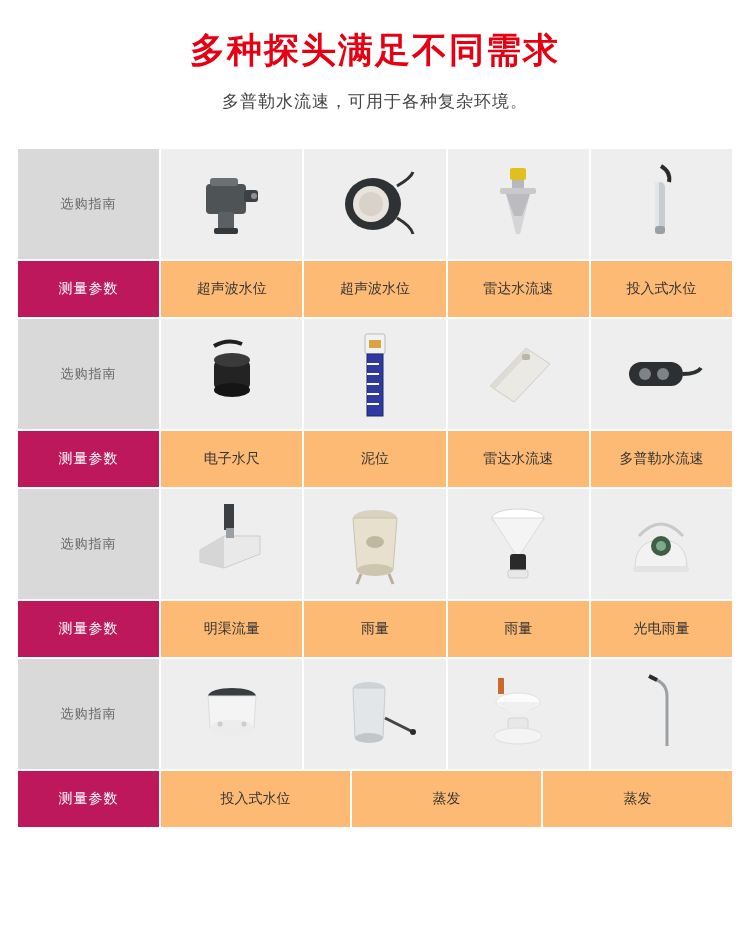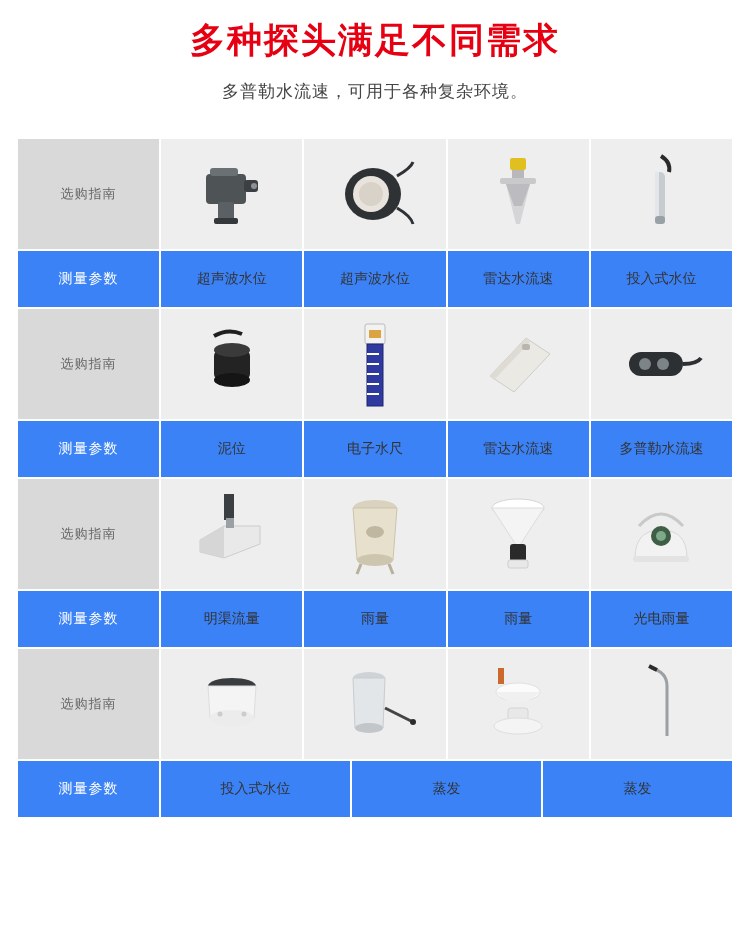--- a/index.html
+++ b/index.html
@@ -14,21 +14,21 @@
     color: #333333;
     overflow: hidden;
   }
   .page {
     position: relative;
     width: 750px;
     height: 951px;
     box-sizing: border-box;
   }
   .header {
-    padding-top: 18px;
+    padding-top: 28px;
     text-align: center;
   }
   .title {
     font-size: 35px;
     font-weight: bold;
     color: #e60012;
     letter-spacing: 2px;
     line-height: 1.25;
     margin: 0;
   }
@@ -67,22 +67,22 @@
     max-width: 143px;
     font-size: 13px;
     letter-spacing: 1px;
   }
 
   
   .row-img .cell { height: 110px; background: #eeeeee; }
   .row-img .label-cell { background: #d9d9d9; color: #666666; }
 
   
-  .row-param .cell { height: 56px; background: #3b82f6; font-size: 14px; color: #333333; }
-  .row-param .label-cell { background: #3b82f6; color: #ffffff; }
+  .row-param .cell { height: 56px; background: #fdba74; font-size: 14px; color: #333333; }
+  .row-param .label-cell { background: #be185d; color: #ffffff; }
 
   .thumb {
     width: 96px;
     height: 96px;
     display: block;
   }
   .thumb svg { display: block; }
 </style>
 </head>
 <body>
@@ -197,22 +197,22 @@
             <circle cx="32" cy="48" r="6" fill="#7d8488"></circle>
             <circle cx="50" cy="48" r="6" fill="#7d8488"></circle>
             <path d="M70 48 Q84 48 88 42" stroke="#2d3032" stroke-width="4" fill="none"></path>
           </svg>
         </span>
       </div>
     </div>
 
     <div class="row row-param">
       <div class="cell label-cell">测量参数</div>
+      <div class="cell">电子水尺</div>
       <div class="cell">泥位</div>
-      <div class="cell">电子水尺</div>
       <div class="cell">雷达水流速</div>
       <div class="cell">多普勒水流速</div>
     </div>
 
     <div class="row row-img">
       <div class="cell label-cell">选购指南</div>
       <div class="cell">
         <span class="thumb">
           <svg width="96" height="96" viewBox="0 0 96 96">
             <rect x="40" y="8" width="10" height="26" fill="#3c3f41"></rect>

